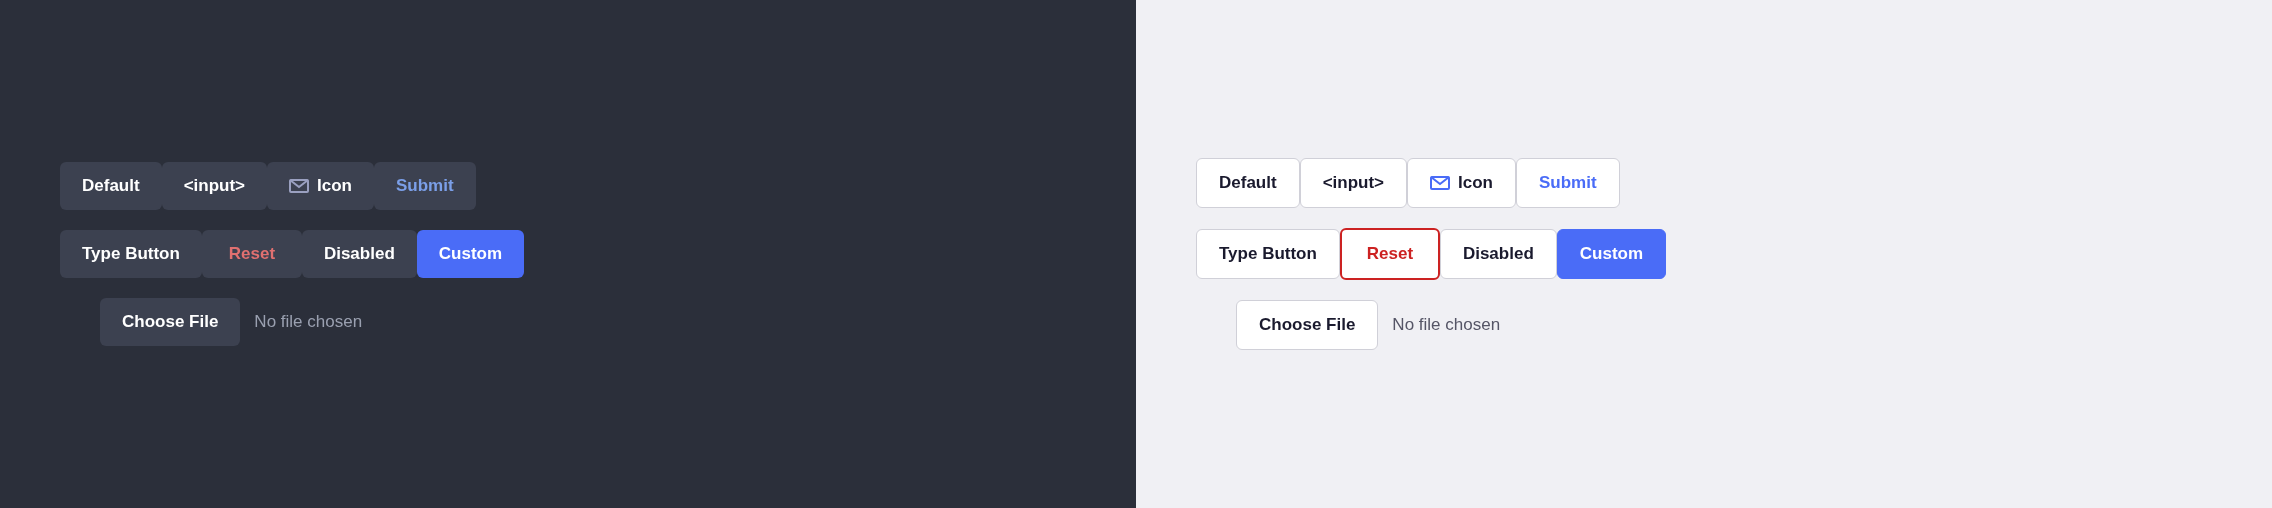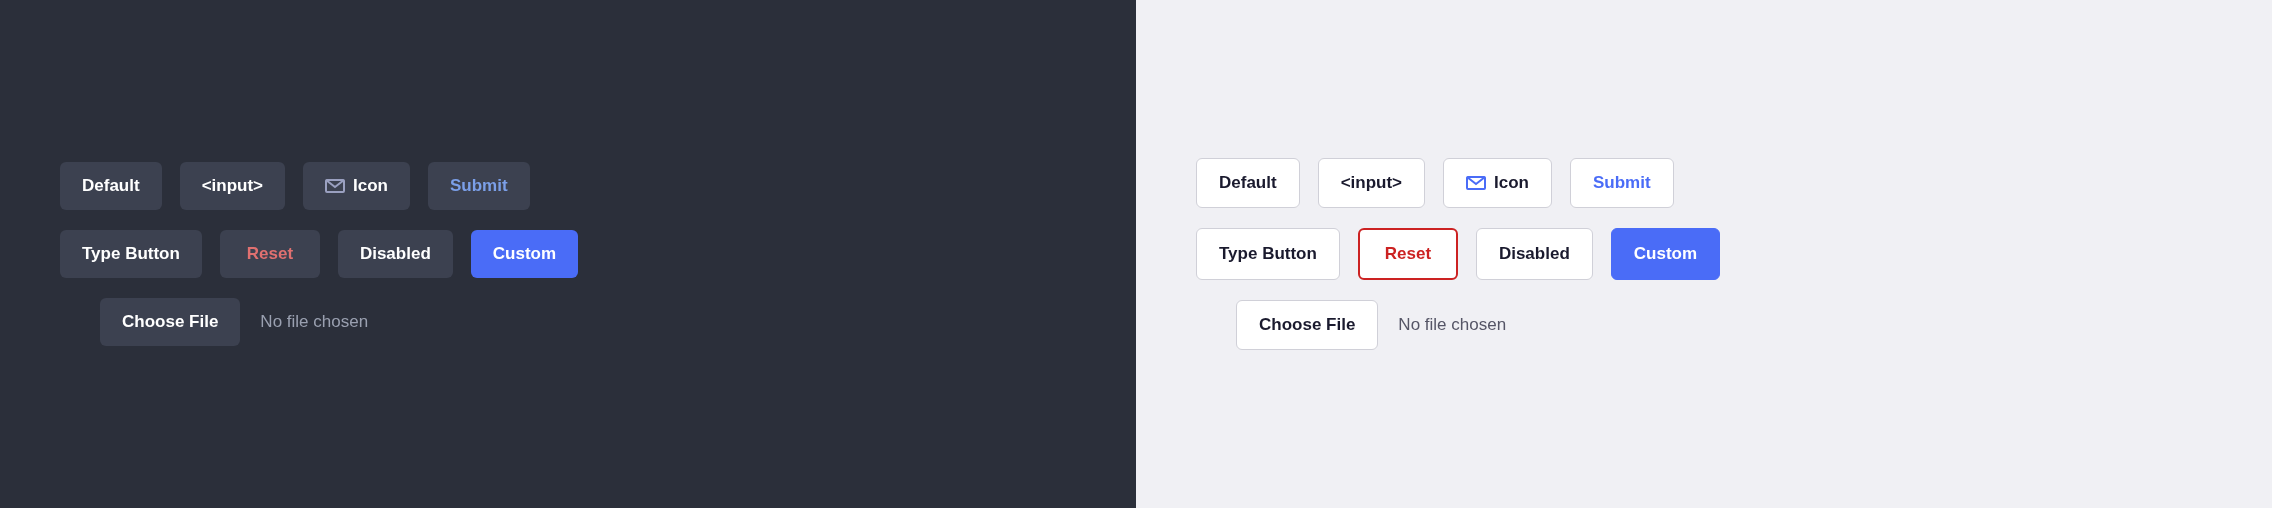--- a/index.html
+++ b/index.html
@@ -26,21 +26,22 @@
       background-color: #2b2f3a;
     }
 
     .panel-light {
       background-color: #f0f0f4;
     }
 
     .row {
       display: flex;
       flex-direction: row;
-      gap: 18px;
+      gap: 0;
+      align-items: center;
     }
 
     
     .dark-btn {
       background-color: #3c4150;
       color: #ffffff;
       border: none;
       border-radius: 6px;
       padding: 14px 22px;
       font-size: 17px;
@@ -103,21 +104,21 @@
     .light-btn.custom-btn {
       background-color: #4a6cf7;
       color: #ffffff;
       border-color: #4a6cf7;
     }
 
     
     .file-input-area {
       display: flex;
       align-items: center;
-      gap: 20px;
+      gap: 14px;
       padding-left: 40px;
     }
 
     .dark-choose-file {
       background-color: #3c4150;
       color: #ffffff;
       border: none;
       border-radius: 6px;
       padding: 14px 22px;
       font-size: 17px;

